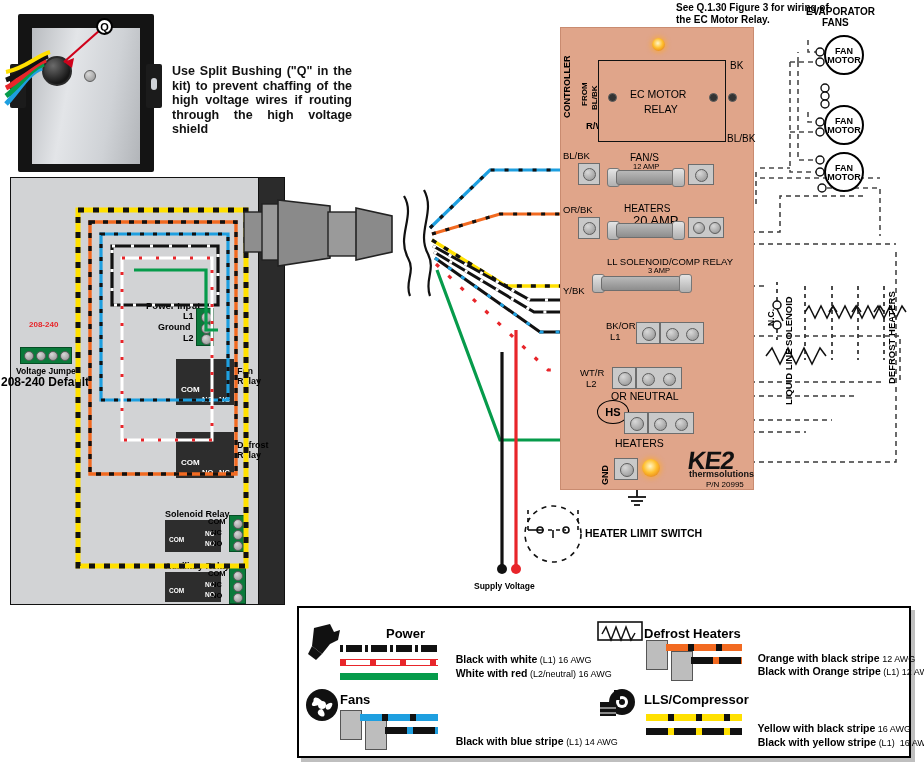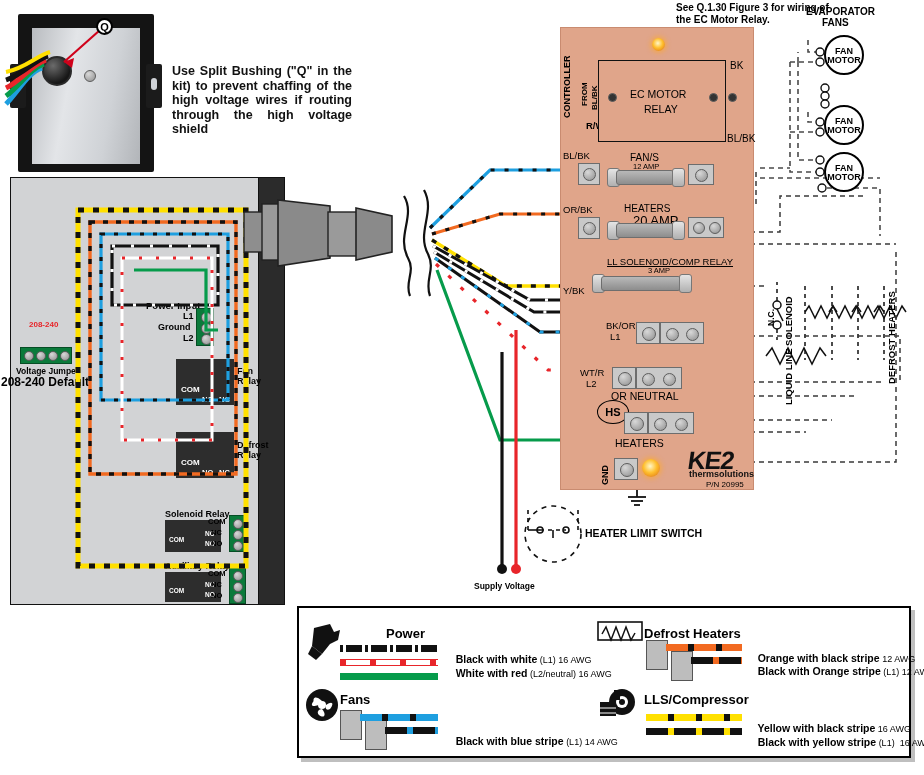--- a/index.html
+++ b/index.html
@@ -473,21 +473,21 @@
   <div class="txt" style="left:624px; top:203px; font-size:10px;">HEATERS</div>
   <div class="txt" style="left:633px; top:213px; font-size:13px;">20 AMP</div>
   <div class="fuse-cap" style="left:607px; top:221px;"></div>
   <div class="fuse-body" style="left:616px; top:223px; width:58px;"></div>
   <div class="fuse-cap" style="left:672px; top:221px;"></div>
   <div class="term-blk" style="left:688px; top:217px; width:36px; height:21px;">
     <div class="screw" style="left:4px; top:4px; width:12px; height:12px;"></div>
     <div class="screw" style="left:20px; top:4px; width:12px; height:12px;"></div>
   </div>
 
-  <div class="txt" style="left:607px; top:256px; font-size:9.5px;text-decoration:underline;">LL SOLENOID/COMP RELAY</div>
+  <div class="txt" style="left:607px; top:256px; font-size:9.5px;">LL SOLENOID/COMP RELAY</div>
   <div class="txt" style="left:648px; top:266px; font-size:7.5px;">3 AMP</div>
   <div class="fuse-cap" style="left:592px; top:274px;"></div>
   <div class="fuse-body" style="left:601px; top:276px; width:80px;"></div>
   <div class="fuse-cap" style="left:679px; top:274px;"></div>
   <div class="txt" style="left:563px; top:285px; font-size:9.5px;">Y/BK</div>
 
   <div class="txt" style="left:606px; top:320px; font-size:9.5px;">BK/OR</div>
   <div class="txt" style="left:610px; top:331px; font-size:9.5px;">L1</div>
   <div class="term-blk" style="left:636px; top:322px; width:24px; height:22px;">
     <div class="screw" style="left:5px; top:4px; width:14px; height:14px;"></div>

